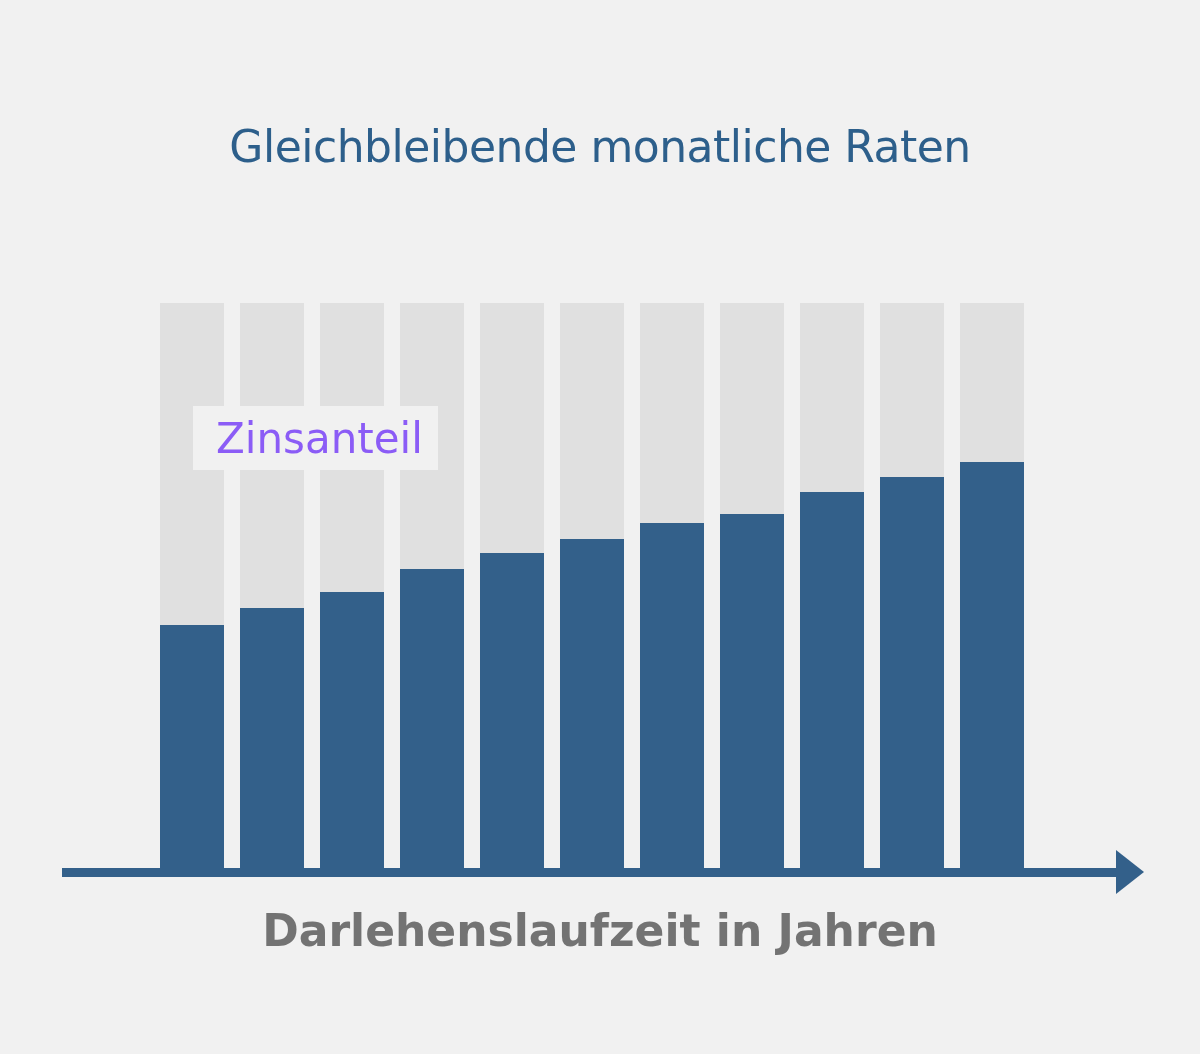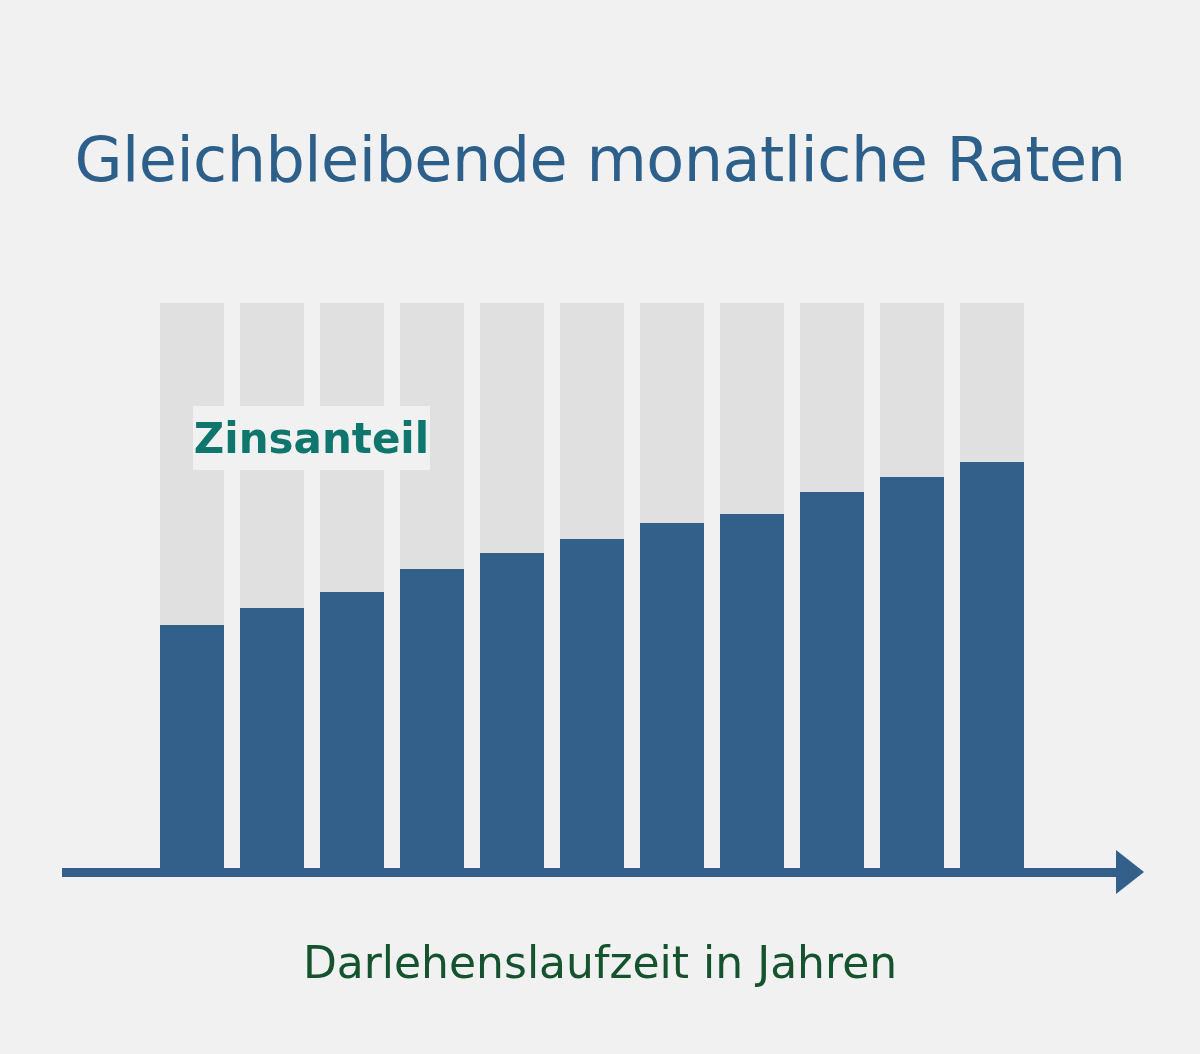--- a/index.html
+++ b/index.html
@@ -21,21 +21,21 @@
   }
 
   
   .chart-title {
     position: absolute;
     left: 0;
     top: 78px;
     width: 1200px;
     text-align: center;
     color: #2d5f8b;
-    font-size: 62px;
+    font-size: 44px;
     font-weight: 400;
     letter-spacing: -0.5px;
     line-height: 80px;
     white-space: nowrap;
   }
 
   
   .plot-area {
     position: absolute;
     left: 0;
@@ -75,51 +75,52 @@
     height: 0;
     border-top: 22px solid transparent;
     border-bottom: 22px solid transparent;
     border-left: 28px solid #33608a;
   }
 
   
   .series-label {
     position: absolute;
     background: #f1f1f1;
-    color: #0f766e;
+    color: #8b5cf6;
     font-size: 42px;
-    font-weight: 700;
+    font-weight: 400;
     display: flex;
     align-items: center;
     justify-content: center;
     white-space: nowrap;
+    padding-left: 8px;
   }
   #label-zinsanteil {
     left: 193px;
     top: 406px;
     width: 237px;
     height: 64px;
   }
   #label-tilgungsanteil {
     left: 527px;
     top: 668px;
     width: 308px;
     height: 70px;
   }
 
   
   .axis-caption {
     position: absolute;
     left: 0;
-    top: 935px;
+    top: 903px;
     width: 1200px;
     text-align: center;
-    color: #14532d;
+    color: #737373;
     font-size: 44px;
-    font-weight: 400;
+    font-weight: 700;
     line-height: 56px;
     white-space: nowrap;
   }
 </style>
 </head>
 <body>
 
 <div id="chart-root">
 
   <h1 class="chart-title">Gleichbleibende monatliche Raten</h1>

